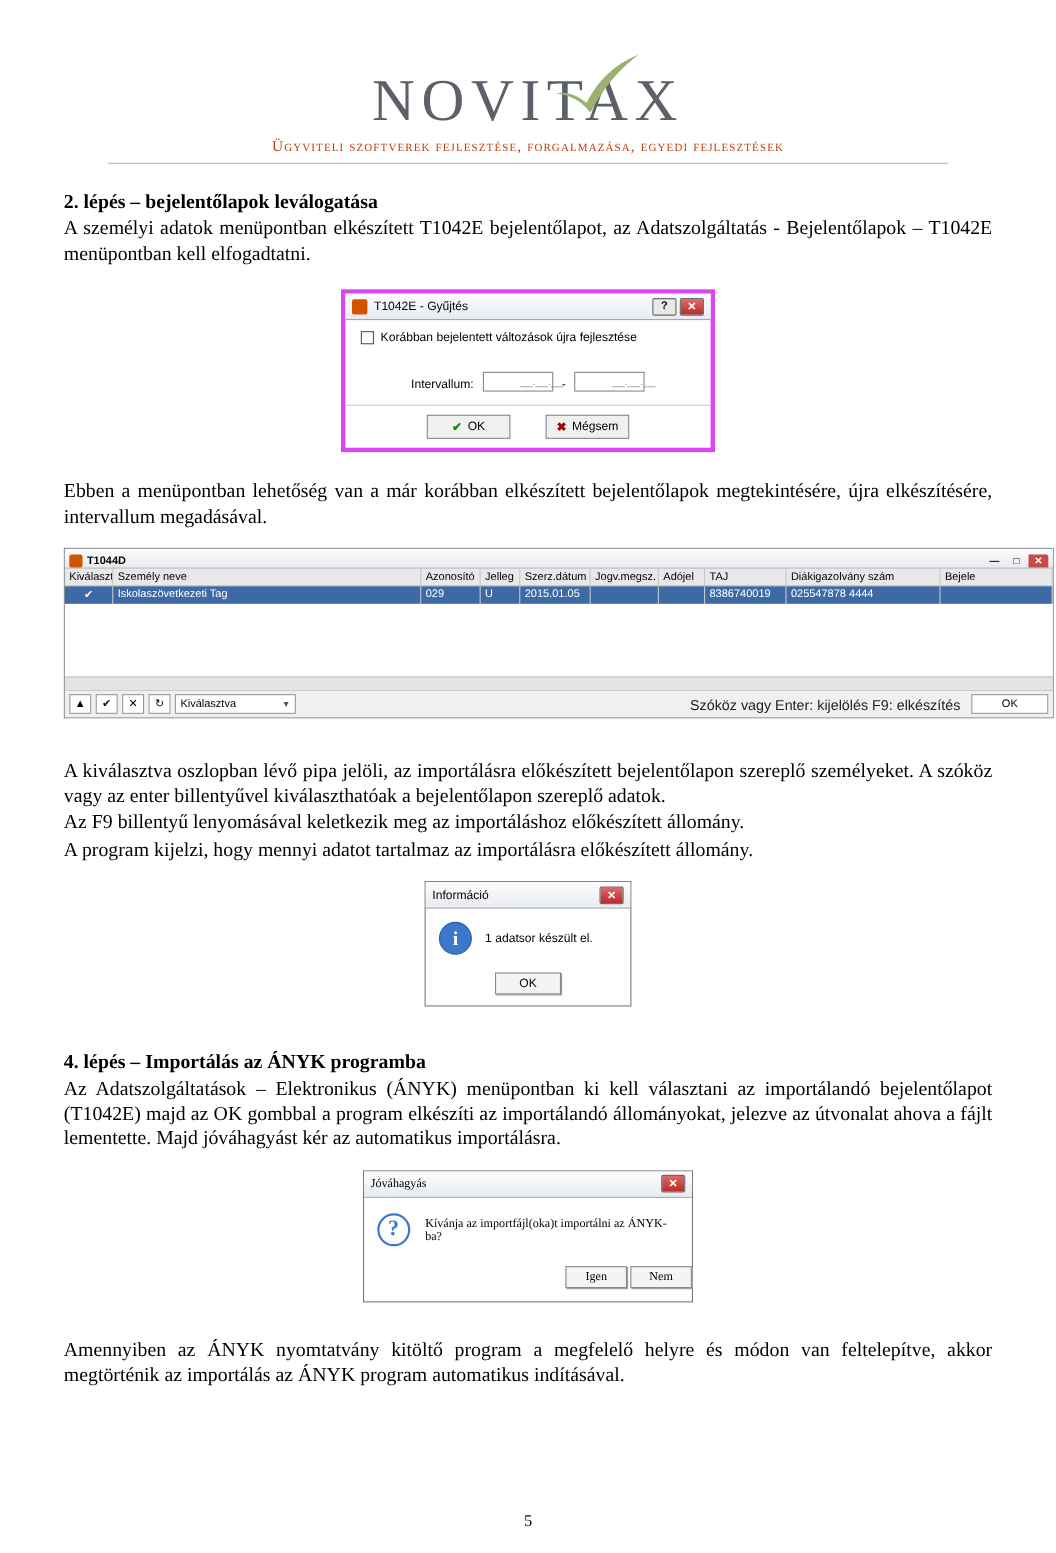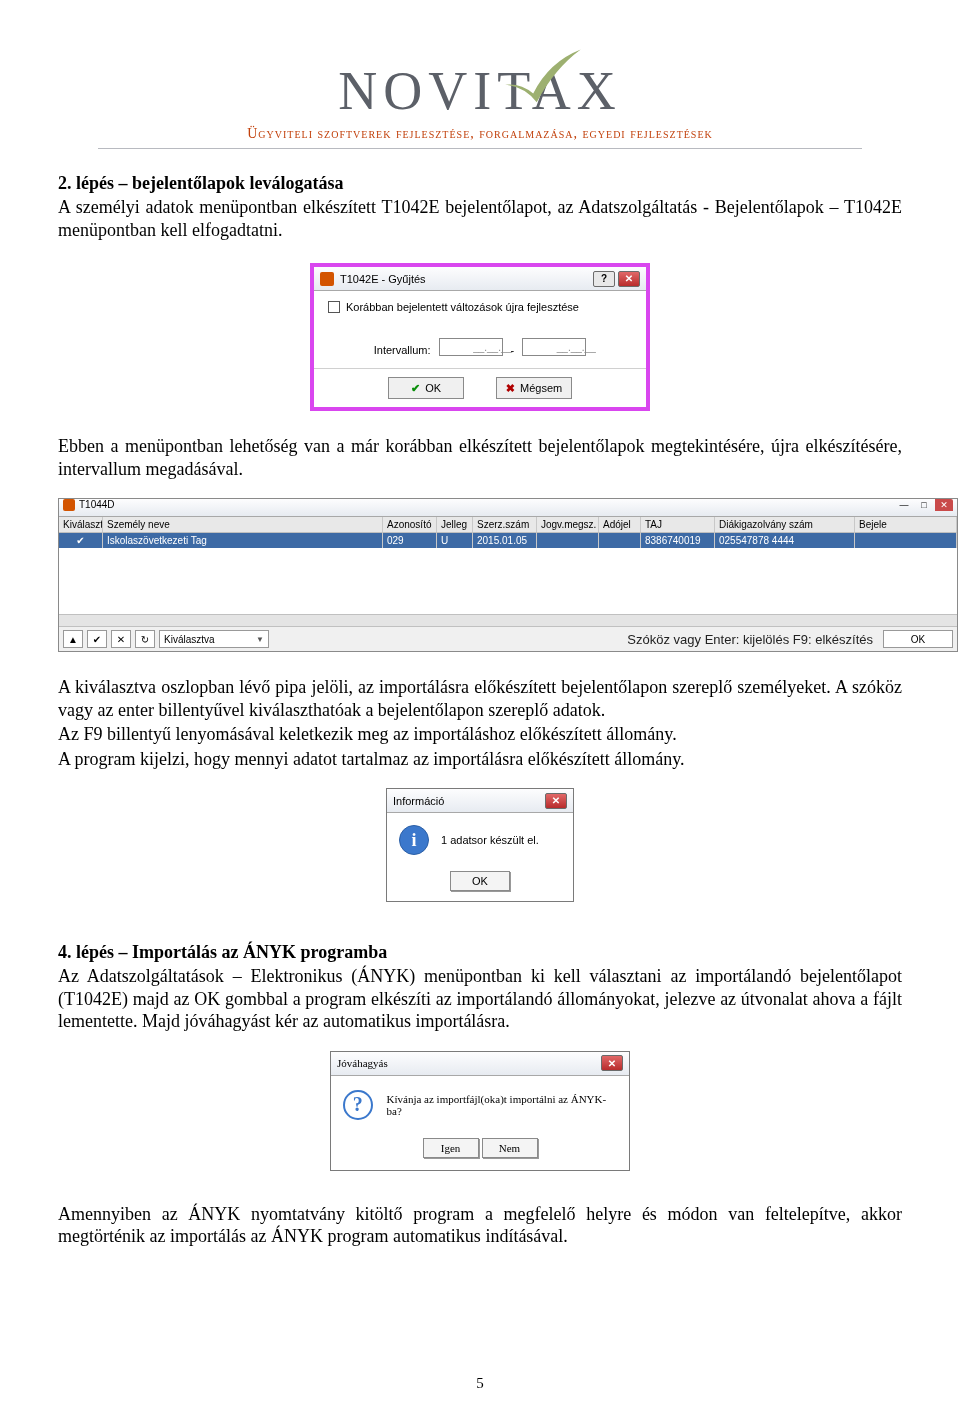--- a/index.html
+++ b/index.html
@@ -125,22 +125,23 @@
   .wide-table {
     width: 900px;
     margin: 18px auto 0 auto;
     border: 1px solid #8a8a8a;
     font-family: Tahoma, Arial, sans-serif;
     font-size: 10px;
     background:#fff;
   }
   .wt-title {
     background: linear-gradient(#fdfdfe,#e7ebf1);
-    height:18px; display:flex; align-items:flex-start; padding:0 4px;
+    height:18px; display:flex; align-items:flex-end; padding:0 4px;
     border-bottom:1px solid #a8a8a8;
+    font-weight:bold;
   }
   .wt-title .ticon2 {
     width:12px; height:12px; background:#d35400; border-radius:2px; margin-right:4px;
   }
   .wt-title .sp { flex:1; }
   .wt-title .min, .wt-title .max, .wt-title .cls {
     width:18px; height:12px; border:0; margin-left:2px;
     display:flex; align-items:center; justify-content:center; font-size:9px;
   }
   .wt-title .cls { background:#c94a4a; color:#fff; border-radius:0 2px 0 0; }
@@ -206,21 +207,21 @@
     border:1px solid #7a7a7a; background:#fff;
     font-family: Liberation Serif, serif; font-size:11px;
   }
   .dlg-conf .body3 { display:flex; gap:14px; padding:14px 12px; align-items:center; }
   .q-icon {
     width:30px; height:30px; border-radius:50%; background:#fff;
     border:2px solid #3b78cc;
     display:flex; align-items:center; justify-content:center;
     color:#3b78cc; font-weight:bold; font-size:20px;
   }
-  .dlg-conf .foot3 { display:flex; justify-content:center; gap:3px; padding:4px 0 12px 0; }
+  .dlg-conf .foot3 { display:flex; justify-content:flex-end; gap:3px; padding:4px 0 12px 0; }
   .std-btn {
     width:56px; height:20px; border:1px solid #8a8a8a; background:#f4f4f4;
     display:flex; align-items:center; justify-content:center; font-size:11px;
     box-shadow: 1px 1px 0 #999;
   }
   .underline-first::first-letter { text-decoration: underline; }
 
   .page-num {
     position:absolute; bottom:20px; left:0; right:0; text-align:center;
     font-size:15px;
@@ -286,21 +287,21 @@
       <div class="sp"></div>
       <div class="min">—</div>
       <div class="max">□</div>
       <div class="cls">✕</div>
     </div>
     <div class="wt-head">
       <div class="c-kiv">Kiválasztva</div>
       <div class="c-nev">Személy neve</div>
       <div class="c-azo">Azonosító</div>
       <div class="c-jel">Jelleg</div>
-      <div class="c-szd">Szerz.szám</div>
+      <div class="c-szd">Szerz.dátum</div>
       <div class="c-jom">Jogv.megsz.</div>
       <div class="c-ado">Adójel</div>
       <div class="c-taj">TAJ</div>
       <div class="c-dia">Diákigazolvány szám</div>
       <div class="c-bej">Bejele</div>
     </div>
     <div class="wt-row">
       <div class="c-kiv">
           <span class="chkmark">✔</span>
         </div>
@@ -324,21 +325,21 @@
       <div class="sel-box">
         <span>Kiválasztva</span>
         <span class="arrow-d">▼</span>
       </div>
       <div class="sp"></div>
       <span class="hint">Szóköz vagy Enter: kijelölés   F9: elkészítés</span>
       <div class="ok-box">OK</div>
     </div>
   </div>
 
-  <p class="body-text" style="margin-top:24px">A kiválasztva oszlopban lévő pipa jelöli, az importálásra előkészített bejelentőlapon szereplő személyeket. A szóköz vagy az enter billentyűvel kiválaszthatóak a bejelentőlapon szereplő adatok.</p>
+  <p class="body-text" style="margin-top:36px">A kiválasztva oszlopban lévő pipa jelöli, az importálásra előkészített bejelentőlapon szereplő személyeket. A szóköz vagy az enter billentyűvel kiválaszthatóak a bejelentőlapon szereplő adatok.</p>
   <p class="body-text">Az F9 billentyű lenyomásával keletkezik meg az importáláshoz előkészített állomány.</p>
   <p class="body-text">A program kijelzi, hogy mennyi adatot tartalmaz az importálásra előkészített állomány.</p>
 
   <div class="dlg-info">
     <div class="dlg-title">
       <span>Információ</span>
       <div class="sp"></div>
       <div class="win-btn close">✕</div>
     </div>
     <div class="body2">

